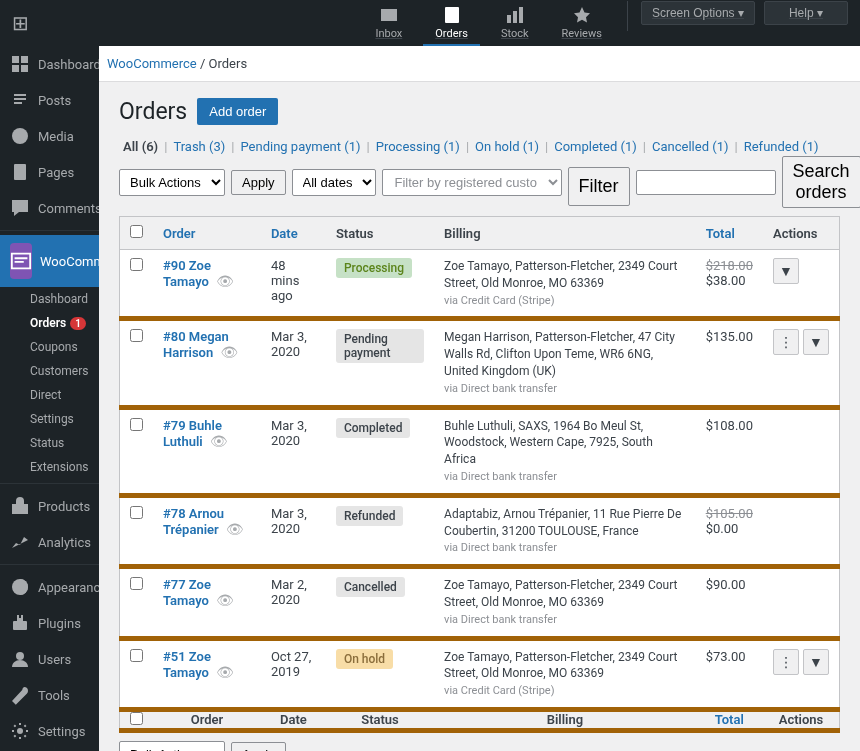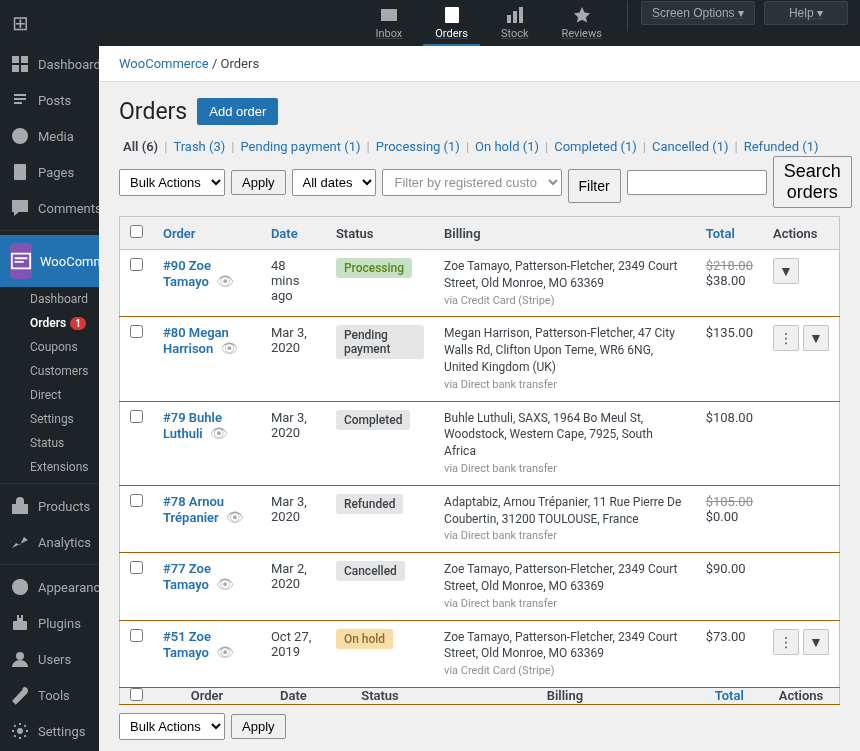--- a/index.html
+++ b/index.html
@@ -23,21 +23,21 @@
     .sidebar-item { padding: 8px 10px; cursor: pointer; font-size: 13px; display: flex; align-items: center; gap: 8px; white-space: nowrap; }
     .sidebar-item.active { background: #2271b1; color: #fff; }
     .sidebar-item svg { width: 20px; height: 20px; fill: currentColor; flex-shrink: 0; }
     .sidebar-sub { padding: 5px 10px 5px 30px; cursor: pointer; font-size: 12px; color: #a7aaad; }
     .sidebar-sub.active { color: #fff; font-weight: 600; }
     .sidebar-badge { background: #d63638; color: #fff; border-radius: 10px; font-size: 10px; padding: 1px 5px; margin-left: 4px; }
     .sidebar-sep { border-top: 1px solid #2c3338; margin: 4px 0; }
 
     
     .main { flex: 1; overflow-y: auto; background: #f0f0f1; padding: 0; }
-    .breadcrumb { background: #fff; border-bottom: 1px solid #dcdcde; padding: 10px 20px; font-size: 13px; }
+    .breadcrumb { background: #fff; border-bottom: 1px solid #dcdcde; padding: 10px 8px; font-size: 13px; }
     .breadcrumb a { color: #2271b1; text-decoration: none; }
     .breadcrumb span { color: #3c434a; }
 
     .content-area { padding: 16px 20px; }
 
     .page-title-row { display: flex; align-items: center; gap: 10px; margin-bottom: 12px; }
     .page-title { font-size: 23px; font-weight: 400; color: #1d2327; }
     .add-order-btn { background: #2271b1; color: #fff; border: none; padding: 6px 12px; cursor: pointer; border-radius: 2px; font-size: 13px; }
 
     
@@ -45,31 +45,31 @@
     .filter-tab { color: #2271b1; cursor: pointer; text-decoration: none; padding: 2px 4px; }
     .filter-tab.current { color: #3c434a; font-weight: 600; text-decoration: none; cursor: default; }
     .filter-sep { color: #a7aaad; margin: 0 2px; }
 
     
     .bulk-row { display: flex; align-items: center; gap: 6px; margin-bottom: 8px; }
     .bulk-select { padding: 4px 6px; border: 1px solid #8c8f94; border-radius: 2px; font-size: 13px; background: #fff; cursor: pointer; }
     .apply-btn { background: #f0f0f1; border: 1px solid #8c8f94; padding: 4px 10px; cursor: pointer; border-radius: 2px; font-size: 13px; }
     .date-select { padding: 4px 6px; border: 1px solid #8c8f94; border-radius: 2px; font-size: 13px; background: #fff; cursor: pointer; }
     .customer-filter { padding: 4px 8px; border: 1px solid #8c8f94; border-radius: 2px; font-size: 13px; background: #fff; color: #8c8f94; cursor: pointer; min-width: 180px; }
-    .filter-btn { background: #f0f0f1; border: 1px solid #8c8f94; padding: 8px 10px; cursor: pointer; border-radius: 2px; font-size: 14px; margin-top: 8px; }
+    .filter-btn { background: #f0f0f1; border: 1px solid #8c8f94; padding: 8px 10px; cursor: pointer; border-radius: 2px; font-size: 18px; margin-top: 8px; }
     .search-input { padding: 4px 8px; border: 1px solid #8c8f94; border-radius: 2px; font-size: 13px; margin-left: auto; width: 140px; }
     .search-orders-btn { background: #f0f0f1; border: 1px solid #8c8f94; padding: 4px 10px; cursor: pointer; border-radius: 2px; font-size: 18px; }
 
     
     .orders-table { width: 100%; border-collapse: collapse; background: #fff; border: 1px solid #c3c4c7; }
     .orders-table thead th { background: #f0f0f1; border-bottom: 1px solid #c3c4c7; padding: 8px 10px; text-align: left; font-size: 13px; font-weight: 600; color: #3c434a; }
     .orders-table thead th.sortable { cursor: pointer; }
     .orders-table thead th.sort-active { color: #2271b1; }
     .orders-table th:first-child, .orders-table td:first-child { width: 30px; text-align: center; }
-    .orders-table tbody tr { border-bottom: 1px solid #a16207; margin-left: 20px; }
+    .orders-table tbody tr { border-bottom: 5px solid #a16207; margin-left: 20px; }
     .orders-table td { padding: 8px 10px; vertical-align: top; font-size: 13px; }
     .order-link { color: #2271b1; text-decoration: none; font-weight: 600; }
     .eye-icon { color: #a7aaad; cursor: pointer; font-size: 14px; margin-left: 4px; }
     .status-badge { display: inline-block; padding: 3px 8px; border-radius: 3px; font-size: 12px; font-weight: 500; }
     .status-processing { background: #c6e1c6; color: #5b841b; }
     .status-pending { background: #e5e5e5; color: #3c434a; }
     .status-completed { background: #e5e5e5; color: #3c434a; }
     .status-refunded { background: #e5e5e5; color: #3c434a; }
     .status-cancelled { background: #e5e5e5; color: #3c434a; }
     .status-on-hold { background: #f8dda7; color: #8a6d3b; }

